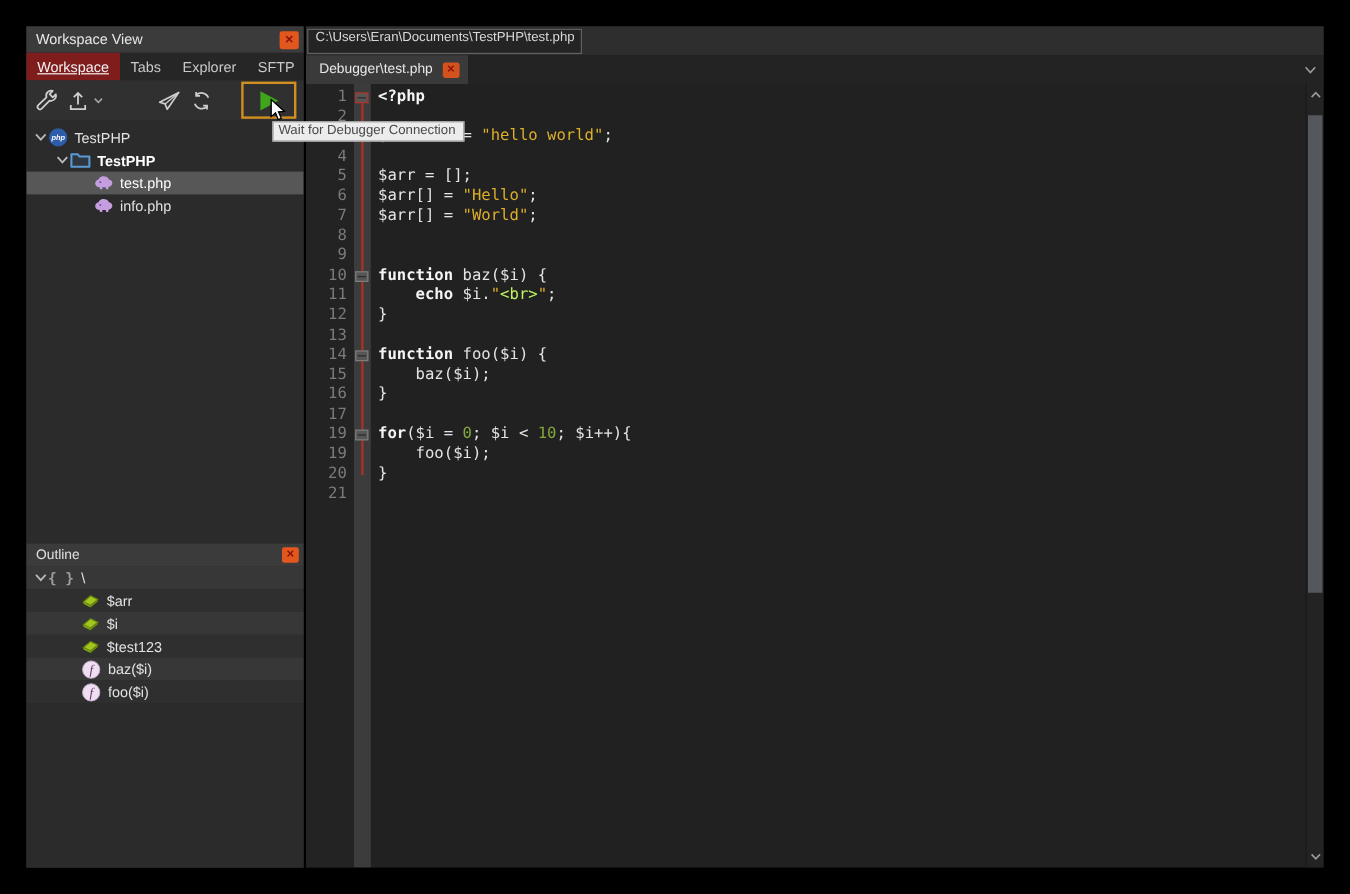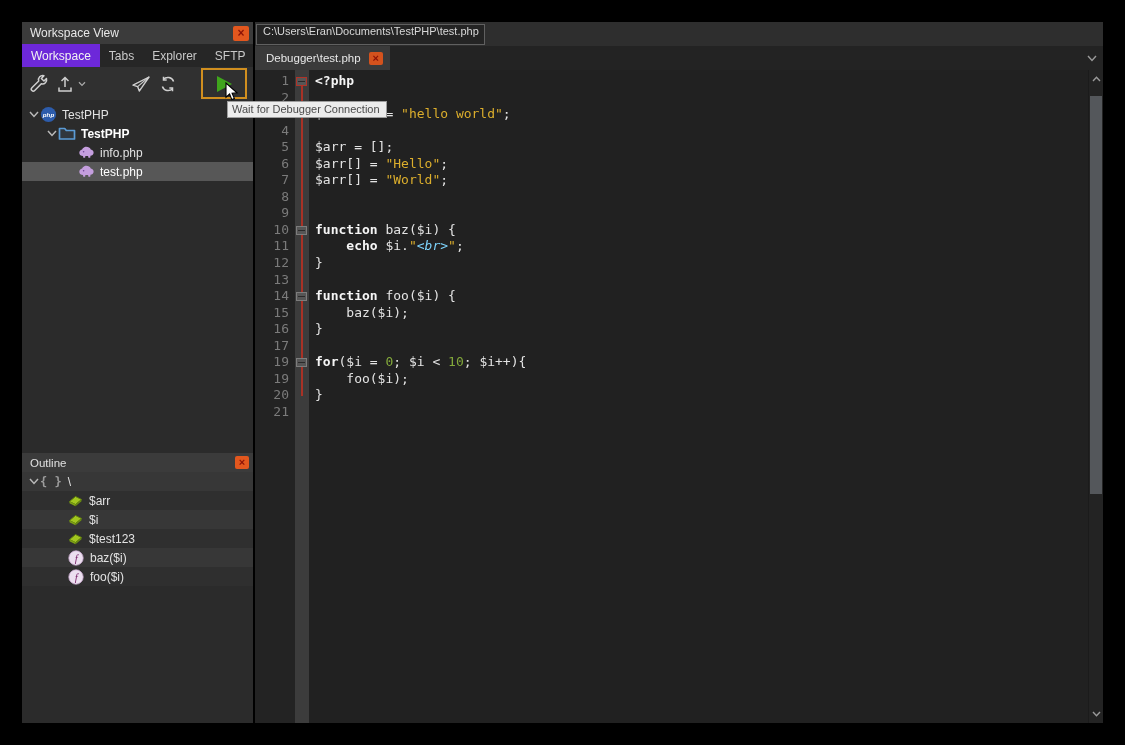--- a/index.html
+++ b/index.html
@@ -9,21 +9,21 @@
   
   .left-panel{position:absolute;left:22px;top:22px;width:231px;height:701px;background:#2b2b2b;
               display:flex;flex-direction:column;}
   .panel-titlebar{height:22px;flex:0 0 22px;background:#3b3b3b;display:flex;align-items:center;
                   padding:0 4px 0 8px;color:#e8e8e8;font-size:12px;}
   .close-btn{margin-left:auto;width:16px;height:15px;background:#e2571e;color:#8a1206;font-size:12px;
              line-height:14px;text-align:center;font-weight:bold;border-radius:2px;cursor:default;}
   .panel-tabs{height:23px;flex:0 0 23px;background:#262626;display:flex;align-items:stretch;
               color:#c9c9c9;font-size:12px;}
   .panel-tab{padding:0 9px;display:flex;align-items:center;}
-  .panel-tab.active{background:#6d28d9;color:#f2f2f2;}
+  .panel-tab.active{background:#7f1d1d;color:#f2f2f2;text-decoration:underline;}
   .panel-tabs .chev{margin-left:auto;display:flex;align-items:center;padding-right:6px;}
   .toolbar{height:33px;flex:0 0 33px;background:#303030;display:flex;align-items:center;padding:0 3px;}
   .tbtn{display:flex;align-items:center;justify-content:center;height:28px;padding:0 3px;}
   .run-wrap{margin-left:auto;margin-right:3px;width:42px;height:27px;border:2px solid #d18f1f;
             display:flex;align-items:center;justify-content:center;background:#303030;}
   .tree{flex:0 0 348px;background:#2b2b2b;padding-top:5px;overflow:hidden;}
   .tree-row{height:19px;display:flex;align-items:center;font-size:12px;color:#e2e2e2;}
   .tree-row.selected{background:#575757;color:#fff;}
   .tree-row.bold{font-weight:bold;color:#fff;}
   .tree-row .lbl{margin-left:5px;white-space:nowrap;}
@@ -62,21 +62,21 @@
   .marker{position:absolute;left:1px;width:11px;height:9px;box-sizing:border-box;background:#565656;}
   .marker .mid{position:absolute;left:1px;right:1px;top:3px;height:1px;background:#2a2a2a;}
   .marker.red{border:1.5px solid #b03328;}
   .marker.fold{border:1px solid #7d7d7d;}
   .code{flex:1;padding:3px 0 0 6px;font:13px/16.55px "DejaVu Sans Mono",monospace;color:#e4e4e4;
         white-space:pre;overflow:hidden;}
   .code-line{height:16.55px;}
   .tok-p{color:#e4e4e4;}
   .tok-k{color:#f5f5f5;font-weight:bold;}
   .tok-s{color:#dcae2c;}
-  .tok-h{color:#7dd3fc;font-style:italic;}
+  .tok-h{color:#bef264;}
   .tok-n{color:#83a93b;}
   .scrollbar{width:14px;flex:0 0 14px;background:#232323;position:relative;border-left:1px solid #1b1b1b;}
   .sb-arrow{position:absolute;left:0;right:0;height:14px;display:flex;align-items:center;justify-content:center;}
   .sb-up{top:2px;} .sb-down{bottom:2px;}
   .sb-thumb{position:absolute;left:1px;right:1px;top:26px;height:398px;background:#54575b;}
 
   
   .tooltip{position:absolute;left:227px;top:101px;background:#ececec;border:1px solid #9d9d9d;
            color:#4a4a4a;font-size:11px;padding:1px 6px 2px 4px;white-space:nowrap;z-index:30;}
   .cursor{position:absolute;left:224px;top:82px;z-index:40;}
@@ -172,39 +172,39 @@
               <path d="M2 2 6 6.4 10 2" fill="none" stroke="#b9b9b9" stroke-width="1.5"></path>
             </svg>
           </span>
           <span class="icon">
             <svg width="18" height="15" viewBox="0 0 18 15">
               <path d="M1.5 2.5h5.2l1.6 2h8.2v8.5H1.5z" fill="#30363d" stroke="#5b9bd5" stroke-width="1.7" stroke-linejoin="round"></path>
             </svg>
           </span>
           <span class="lbl">TestPHP</span>
         </div>
-        <div class="tree-row" style="padding-left: 42px;">
+        <div class="tree-row selected" style="padding-left: 42px;">
           <span class="spacer"></span>
           <span class="icon">
             <svg width="17" height="15" viewBox="0 0 17 15">
               <path d="M6.3 2.2c2.6-1 5.6.1 6.5 2.3 2 .3 3 1.8 2.8 3.4-.2 1.6-1.5 2.7-3.1 2.8l-.3 2h-1.8l-.3-1.7H7.4l-.3 1.7H5.3L5 11C3 11 1.4 9.7 1.3 7.9 1.2 6.2 2.4 4.8 4.1 4.5c.4-1 1.2-1.9 2.2-2.3z" fill="#c49ede"></path>
               <circle cx="5.6" cy="6.8" r="0.8" fill="#6f4496"></circle>
             </svg>
           </span>
-          <span class="lbl">info.php</span>
-        </div>
-        <div class="tree-row selected" style="padding-left: 42px;">
+          <span class="lbl">test.php</span>
+        </div>
+        <div class="tree-row" style="padding-left: 42px;">
           <span class="spacer"></span>
           <span class="icon">
             <svg width="17" height="15" viewBox="0 0 17 15">
               <path d="M6.3 2.2c2.6-1 5.6.1 6.5 2.3 2 .3 3 1.8 2.8 3.4-.2 1.6-1.5 2.7-3.1 2.8l-.3 2h-1.8l-.3-1.7H7.4l-.3 1.7H5.3L5 11C3 11 1.4 9.7 1.3 7.9 1.2 6.2 2.4 4.8 4.1 4.5c.4-1 1.2-1.9 2.2-2.3z" fill="#c49ede"></path>
               <circle cx="5.6" cy="6.8" r="0.8" fill="#6f4496"></circle>
             </svg>
           </span>
-          <span class="lbl">test.php</span>
+          <span class="lbl">info.php</span>
         </div>
       </div>
 
     <div class="outline-title">
       <span>Outline</span>
       <span class="close-btn">×</span>
     </div>
     <div class="outline-rows">
         <div class="outline-row shade-a" style="padding-left: 6px;">
           <span class="icon">

